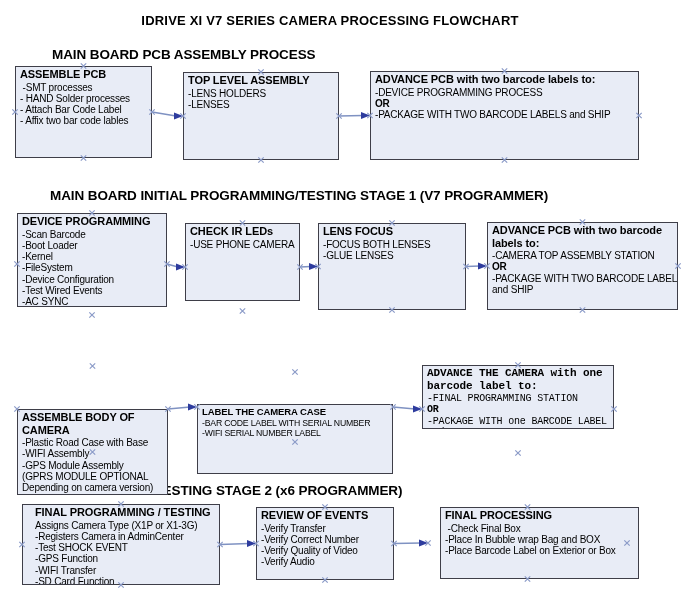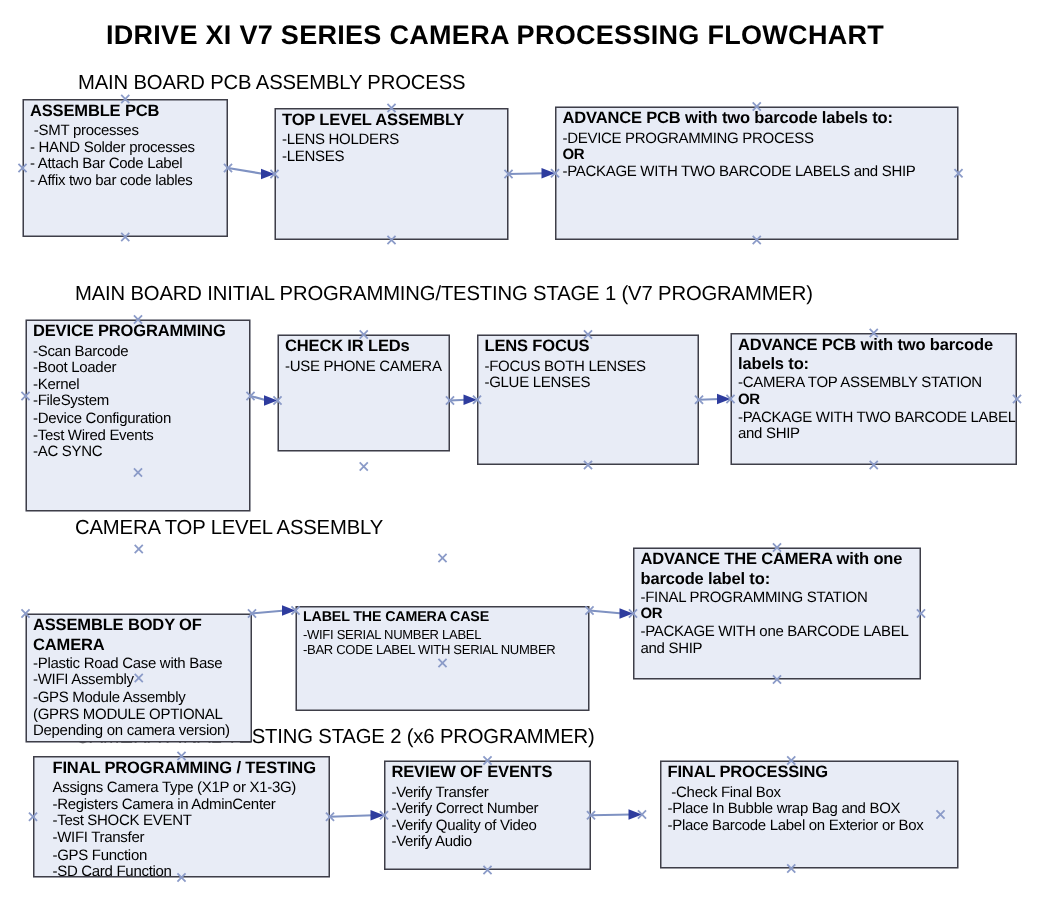--- a/index.html
+++ b/index.html
@@ -1,57 +1,56 @@
 <!DOCTYPE html>
 <html><head>
 <meta charset="utf-8">
 <style>
   html,body{margin:0;padding:0;background:#ffffff;}
   body{width:700px;height:610px;font-family:"Liberation Sans",sans-serif;color:#000;}
   .canvas{position:relative;width:700px;height:610px;background:#fff;overflow:hidden;}
   .title{position:absolute;left:0;top:13px;width:660px;text-align:center;
-         font-size:18px;font-weight:bold;letter-spacing:.2px;}
-  .heading{position:absolute;font-size:13.5px;font-weight:normal;white-space:nowrap;letter-spacing:-.1px;padding-left:34px;}
+         font-size:13px;font-weight:bold;letter-spacing:.2px;}
+  .heading{position:absolute;font-size:13.5px;font-weight:bold;white-space:nowrap;letter-spacing:-.1px;padding-left:34px;}
   #h-s1{left:18px;top:47px;}
   #h-s2{left:16px;top:188px;}
   #h-s3{left:16px;top:344px;}
   #h-s4{left:16px;top:483px;}
   .box{position:absolute;box-sizing:border-box;background:#e8ecf6;border:1.5px solid #3e3e48;
        padding:1px 2px 1px 4px;overflow:hidden;}
   .box-title{font-size:11px;font-weight:bold;line-height:12.5px;letter-spacing:-.1px;margin-bottom:1px;}
   .line{font-size:10px;line-height:11.3px;letter-spacing:-.2px;white-space:pre;}
   .line.b{font-weight:bold;}
   .box.small .box-title{font-size:9.5px;line-height:11px;}
   .box.small .line{font-size:8.7px;line-height:10.3px;letter-spacing:-.2px;}
   
   #assemble-pcb      {left:15px; top:66px; width:137px;height:92px;}
   #top-level-assembly{left:183px;top:72px; width:156px;height:88px;}
   #advance-pcb-1     {left:370px;top:71px; width:269px;height:89px;}
-  #device-programming{left:17px; top:213px;width:150px;height:128px;}
+  #device-programming{left:17px; top:213px;width:150px;height:94px;}
   #check-ir-leds     {left:185px;top:223px;width:115px;height:78px;}
   #lens-focus        {left:318px;top:223px;width:148px;height:87px;}
   #advance-pcb-2     {left:487px;top:222px;width:191px;height:88px;}
   #assemble-body     {left:17px; top:366px;width:151px;height:86px;margin-top:43px;}
   #label-case        {left:197px;top:372px;width:196px;height:70px;margin-top:32px;}
-  #advance-camera    {left:422px;top:365px;width:192px;height:88px;}
+  #advance-camera    {left:422px;top:365px;width:192px;height:64px;font-family:Liberation Mono, monospace;}
   #final-programming {left:22px; top:504px;width:198px;height:81px;padding-left:12px;}
   #review-events     {left:256px;top:507px;width:138px;height:73px;}
   #final-processing  {left:428px;top:507px;width:199px;height:72px;margin-left:12px;}
   #overlay{position:absolute;left:0;top:0;width:700px;height:610px;pointer-events:none;}
 </style>
 </head>
 <body>
 
 <div class="canvas">
 
   <div class="title">IDRIVE XI V7 SERIES CAMERA PROCESSING FLOWCHART</div>
 
   <div class="heading" id="h-s1">MAIN BOARD PCB ASSEMBLY PROCESS</div>
   <div class="heading" id="h-s2">MAIN BOARD INITIAL PROGRAMMING/TESTING STAGE 1 (V7 PROGRAMMER)</div>
-  <div class="heading" id="h-s3">CAMERA TOP LEVEL ASSEMBLY</div>
   <div class="heading" id="h-s4">CAMERA FINAL TESTING STAGE 2 (x6 PROGRAMMER)</div>
 
   <div class="box" id="assemble-pcb">
     <div class="box-title">ASSEMBLE PCB</div>
     <div class="line"> -SMT processes</div>
     <div class="line">- HAND Solder processes</div>
     <div class="line">- Attach Bar Code Label</div>
     <div class="line">- Affix two bar code lables</div>
   </div>
 
@@ -102,39 +101,39 @@
     <div class="box-title">ASSEMBLE BODY OF CAMERA</div>
     <div class="line">-Plastic Road Case with Base</div>
     <div class="line">-WIFI Assembly</div>
     <div class="line">-GPS Module Assembly</div>
     <div class="line">(GPRS MODULE OPTIONAL</div>
     <div class="line">Depending on camera version)</div>
   </div>
 
   <div class="box small" id="label-case">
     <div class="box-title">LABEL THE CAMERA CASE</div>
+    <div class="line">-BAR CODE LABEL WITH SERIAL NUMBER</div>
     <div class="line">-WIFI SERIAL NUMBER LABEL</div>
-    <div class="line">-BAR CODE LABEL WITH SERIAL NUMBER</div>
   </div>
 
   <div class="box" id="advance-camera">
     <div class="box-title">ADVANCE THE CAMERA with one barcode label to:</div>
     <div class="line">-FINAL PROGRAMMING STATION</div>
     <div class="line b">OR</div>
     <div class="line">-PACKAGE WITH one BARCODE LABEL</div>
     <div class="line">and SHIP</div>
   </div>
 
   <div class="box" id="final-programming">
     <div class="box-title">FINAL PROGRAMMING / TESTING</div>
     <div class="line">Assigns Camera Type (X1P or X1-3G)</div>
     <div class="line">-Registers Camera in AdminCenter</div>
     <div class="line">-Test SHOCK EVENT</div>
+    <div class="line">-GPS Function</div>
     <div class="line">-WIFI Transfer</div>
-    <div class="line">-GPS Function</div>
     <div class="line">-SD Card Function</div>
   </div>
 
   <div class="box" id="review-events">
     <div class="box-title">REVIEW OF EVENTS</div>
     <div class="line">-Verify Transfer</div>
     <div class="line">-Verify Correct Number</div>
     <div class="line">-Verify Quality of Video</div>
     <div class="line">-Verify Audio</div>
   </div>

